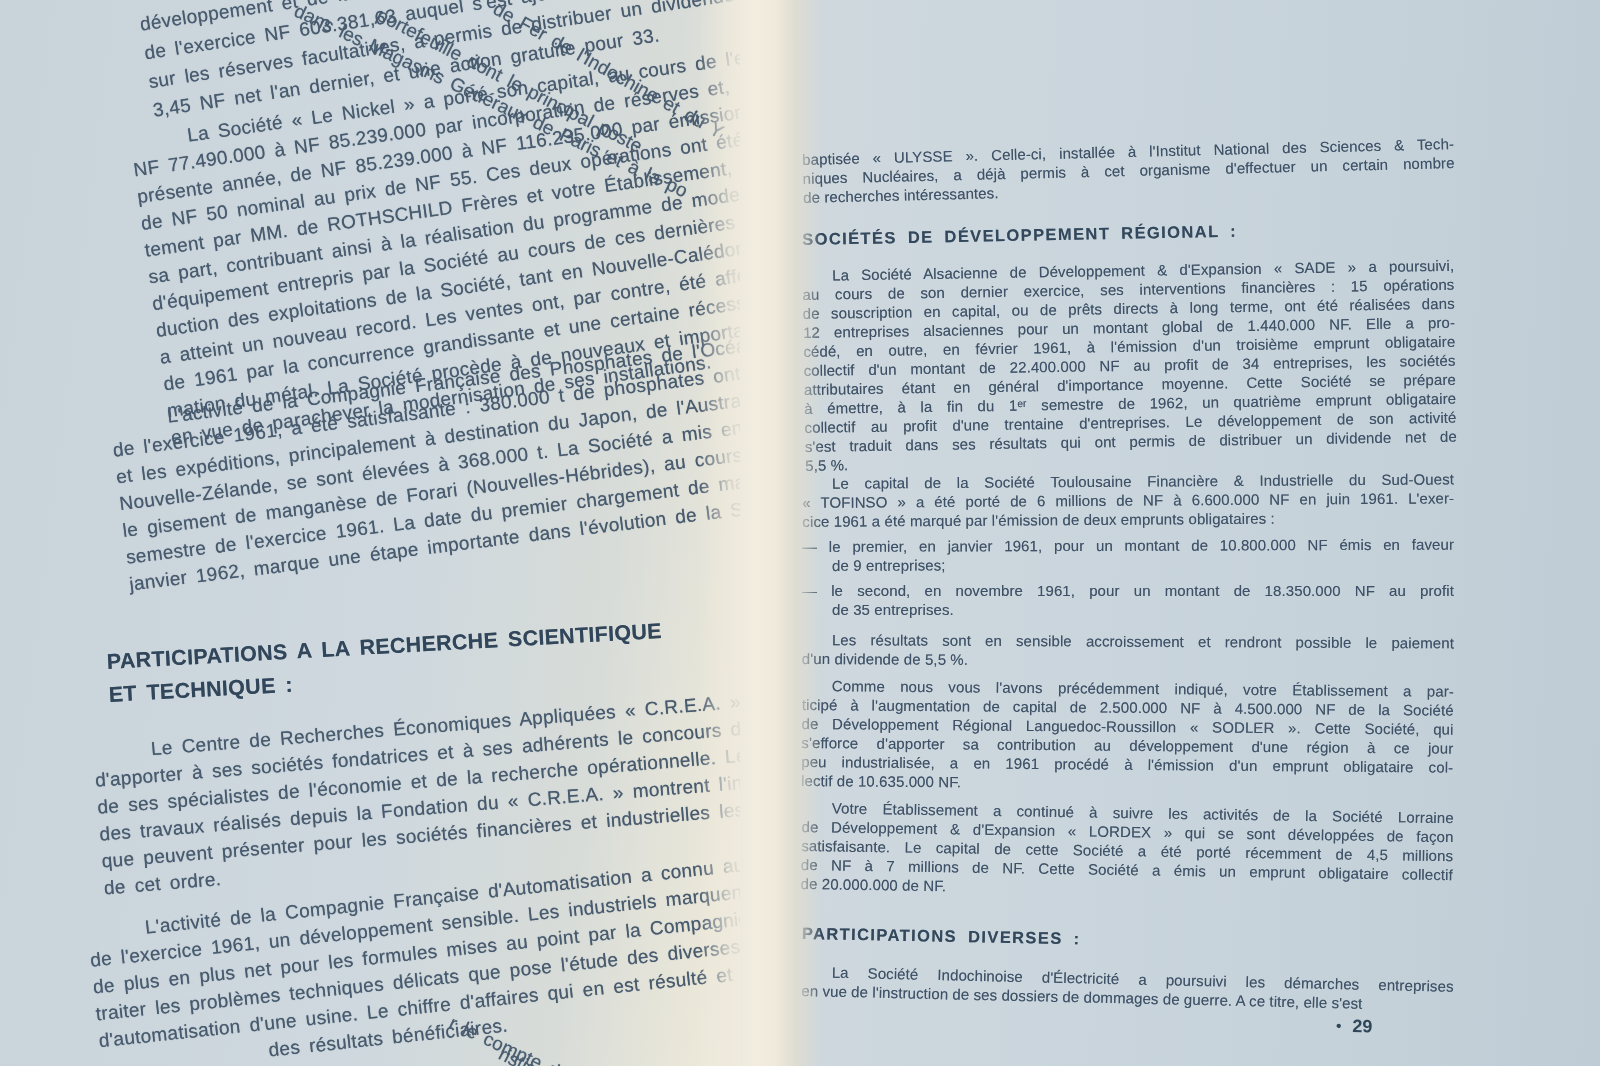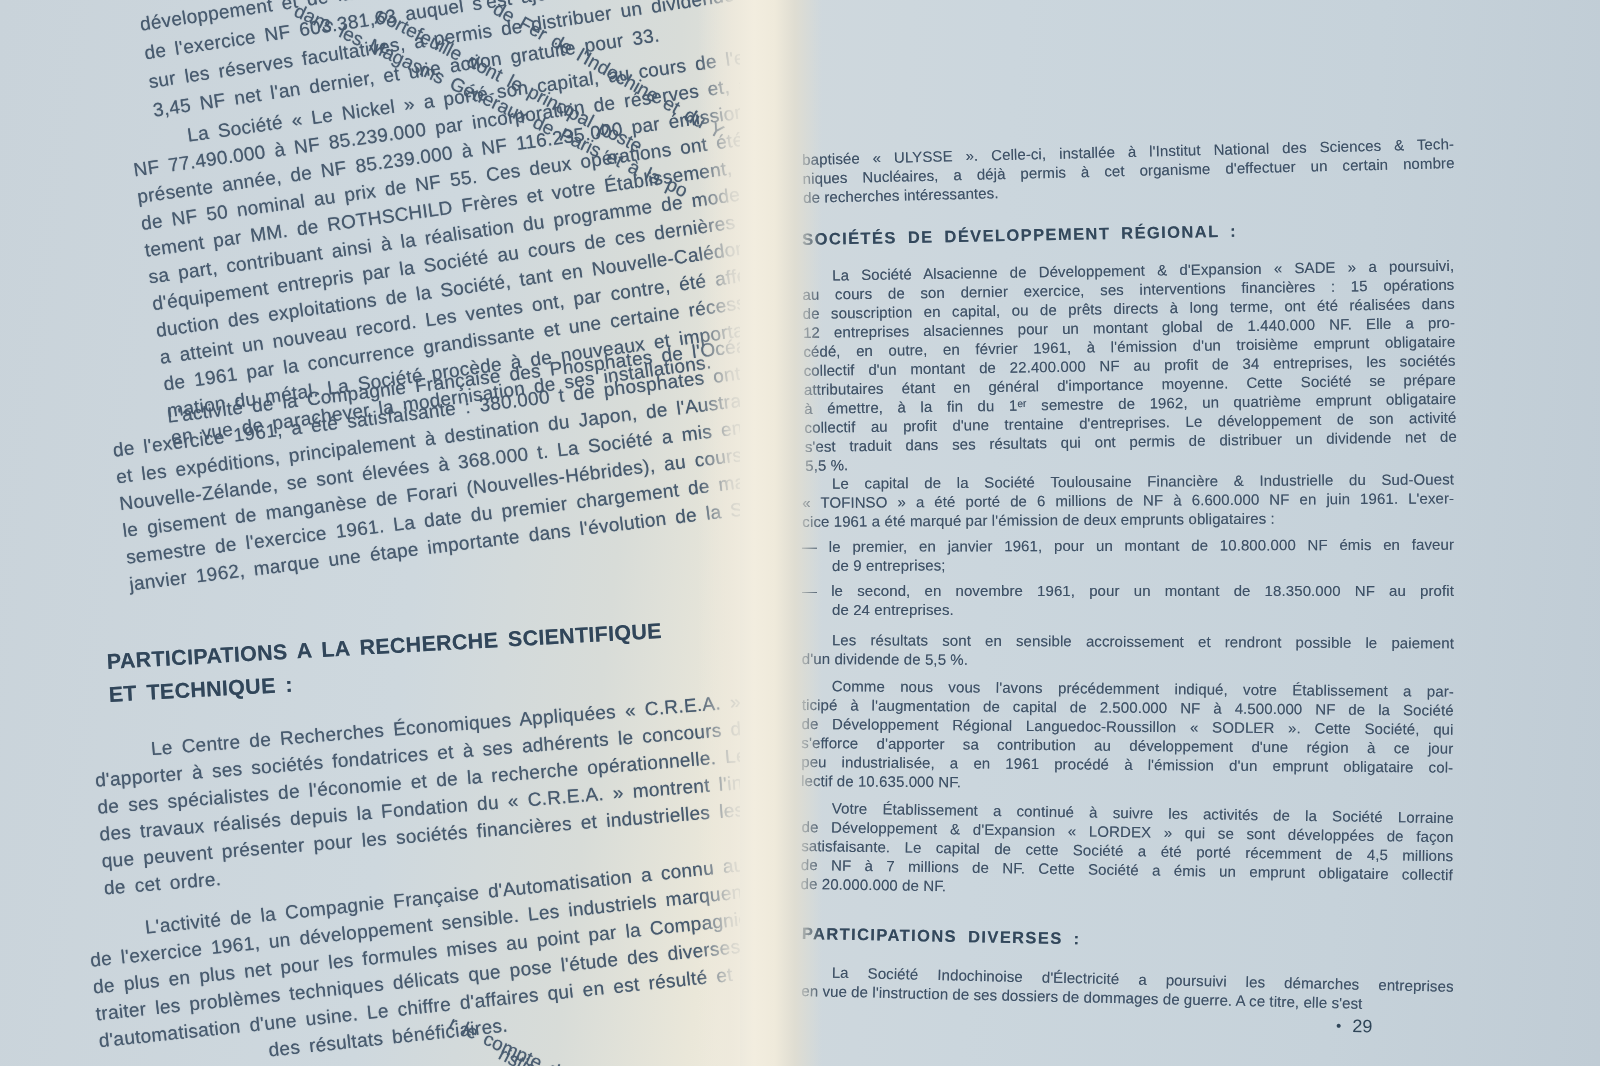--- a/index.html
+++ b/index.html
@@ -61,21 +61,21 @@
   .t-heading1  { top:230px; transform:rotate(-1.1deg); }
   .t-sade      { top:266px; transform:rotate(-0.9deg); }
   .t-tofinso   { top:474px; transform:rotate(-0.4deg); }
   .t-bullet1   { top:537px; transform:rotate(-0.2deg); }
   .t-bullet2   { top:581px; }
   .t-resultats { top:630px; transform:rotate(0.3deg); }
   .t-sodler    { top:676px; transform:rotate(0.5deg); }
   .t-lordex    { top:798px; transform:rotate(0.9deg); }
   .t-heading2  { top:924px; transform:rotate(1.1deg); }
   .t-indo      { top:962px; transform:rotate(1.3deg); }
-  .page-number { position:absolute; left:596px; top:1016px; font-size:18px; font-weight:normal;
+  .page-number { position:absolute; left:596px; top:1016px; font-size:18px; font-weight:bold;
     color:#2f4558; transform:rotate(1deg); }
   .page-number .dot { font-size:15px; margin-right:11px; vertical-align:1px; }
 </style>
 </head>
 <body>
 
 <div class="photo">
 
   <div class="page-left">
     <span class="spine-frag f1">dans les Magasins Généraux de Paris et à la po</span>
@@ -161,21 +161,21 @@
         <div class="line">Le capital de la Société Toulousaine Financière &amp; Industrielle du Sud-Ouest</div>
         <div class="line">« TOFINSO » a été porté de 6 millions de NF à 6.600.000 NF en juin 1961. L'exer-</div>
         <div class="line">cice 1961 a été marqué par l'émission de deux emprunts obligataires :</div>
       </div>
     <div class="rp-block rp-para bullet t-bullet1">
         <div class="line">— le premier, en janvier 1961, pour un montant de 10.800.000 NF émis en faveur</div>
         <div class="line">de 9 entreprises;</div>
       </div>
     <div class="rp-block rp-para bullet t-bullet2">
         <div class="line">— le second, en novembre 1961, pour un montant de 18.350.000 NF au profit</div>
-        <div class="line">de 24 entreprises.</div>
+        <div class="line">de 35 entreprises.</div>
       </div>
     <div class="rp-block rp-para t-resultats" data-indent="first">
         <div class="line">Les résultats sont en sensible accroissement et rendront possible le paiement</div>
         <div class="line">d'un dividende de 5,5 %.</div>
       </div>
     <div class="rp-block rp-para t-sodler" data-indent="first">
         <div class="line">Comme nous vous l'avons précédemment indiqué, votre Établissement a par-</div>
         <div class="line">ticipé à l'augmentation de capital de 2.500.000 NF à 4.500.000 NF de la Société</div>
         <div class="line">de Développement Régional Languedoc-Roussillon « SODLER ». Cette Société, qui</div>
         <div class="line">s'efforce d'apporter sa contribution au développement d'une région à ce jour</div>

